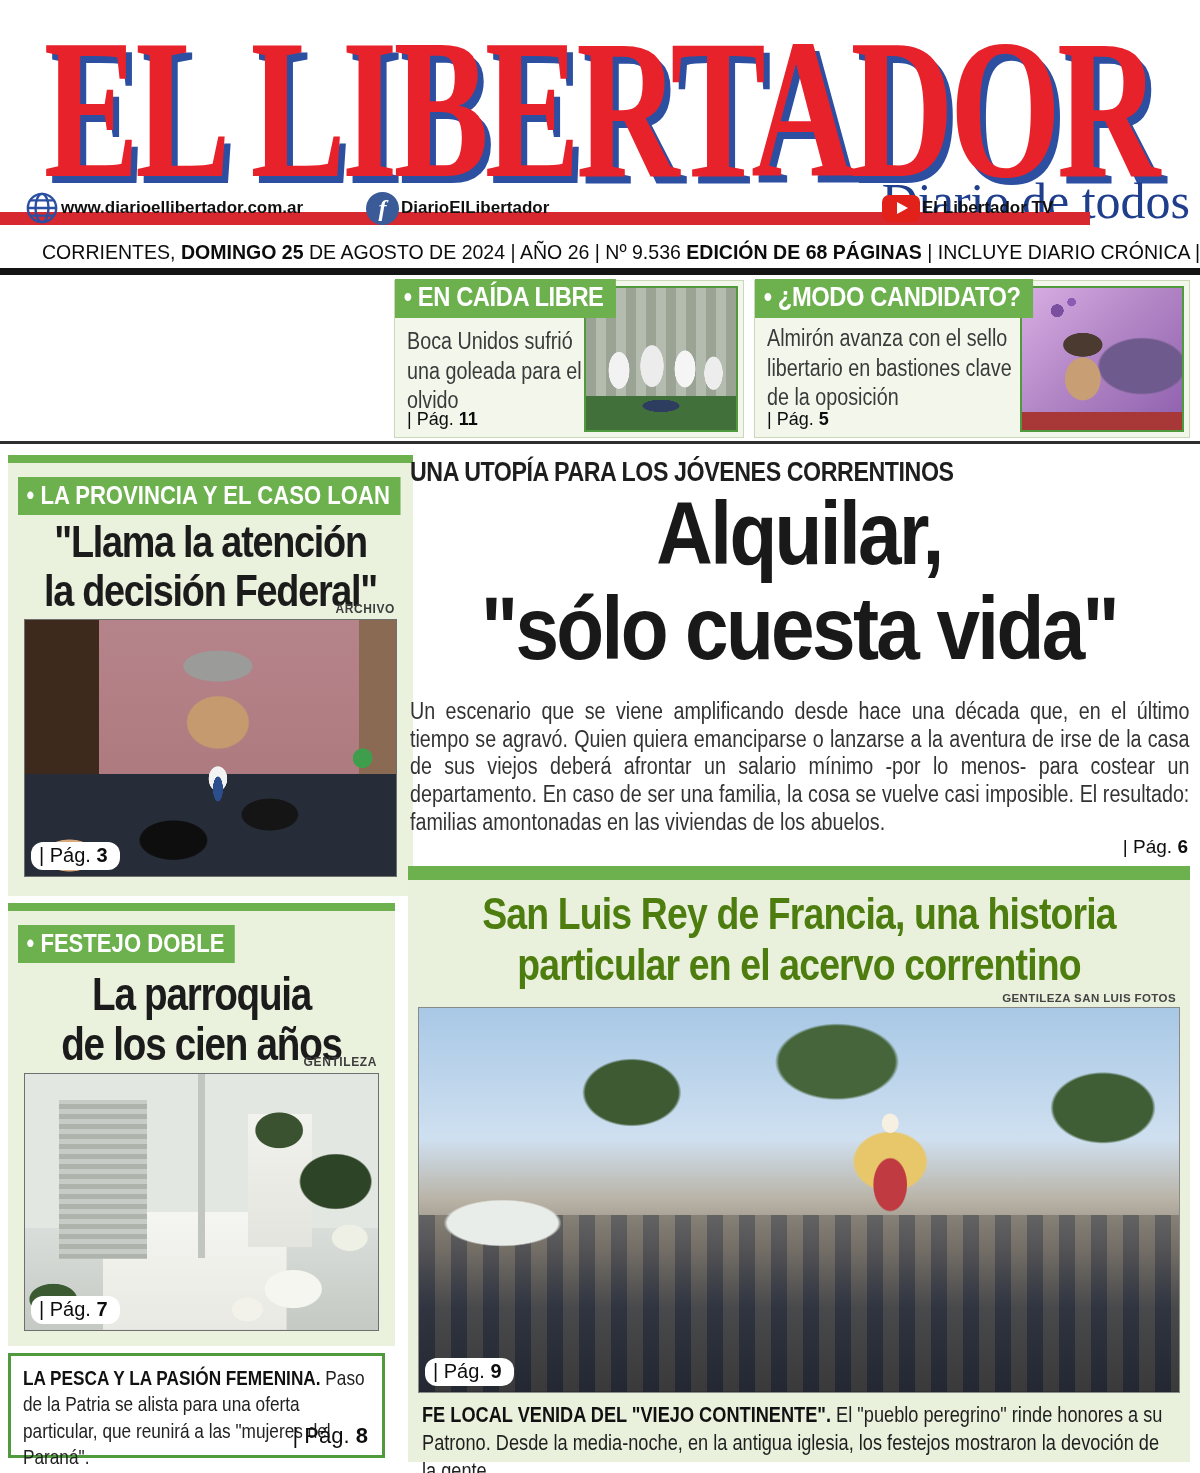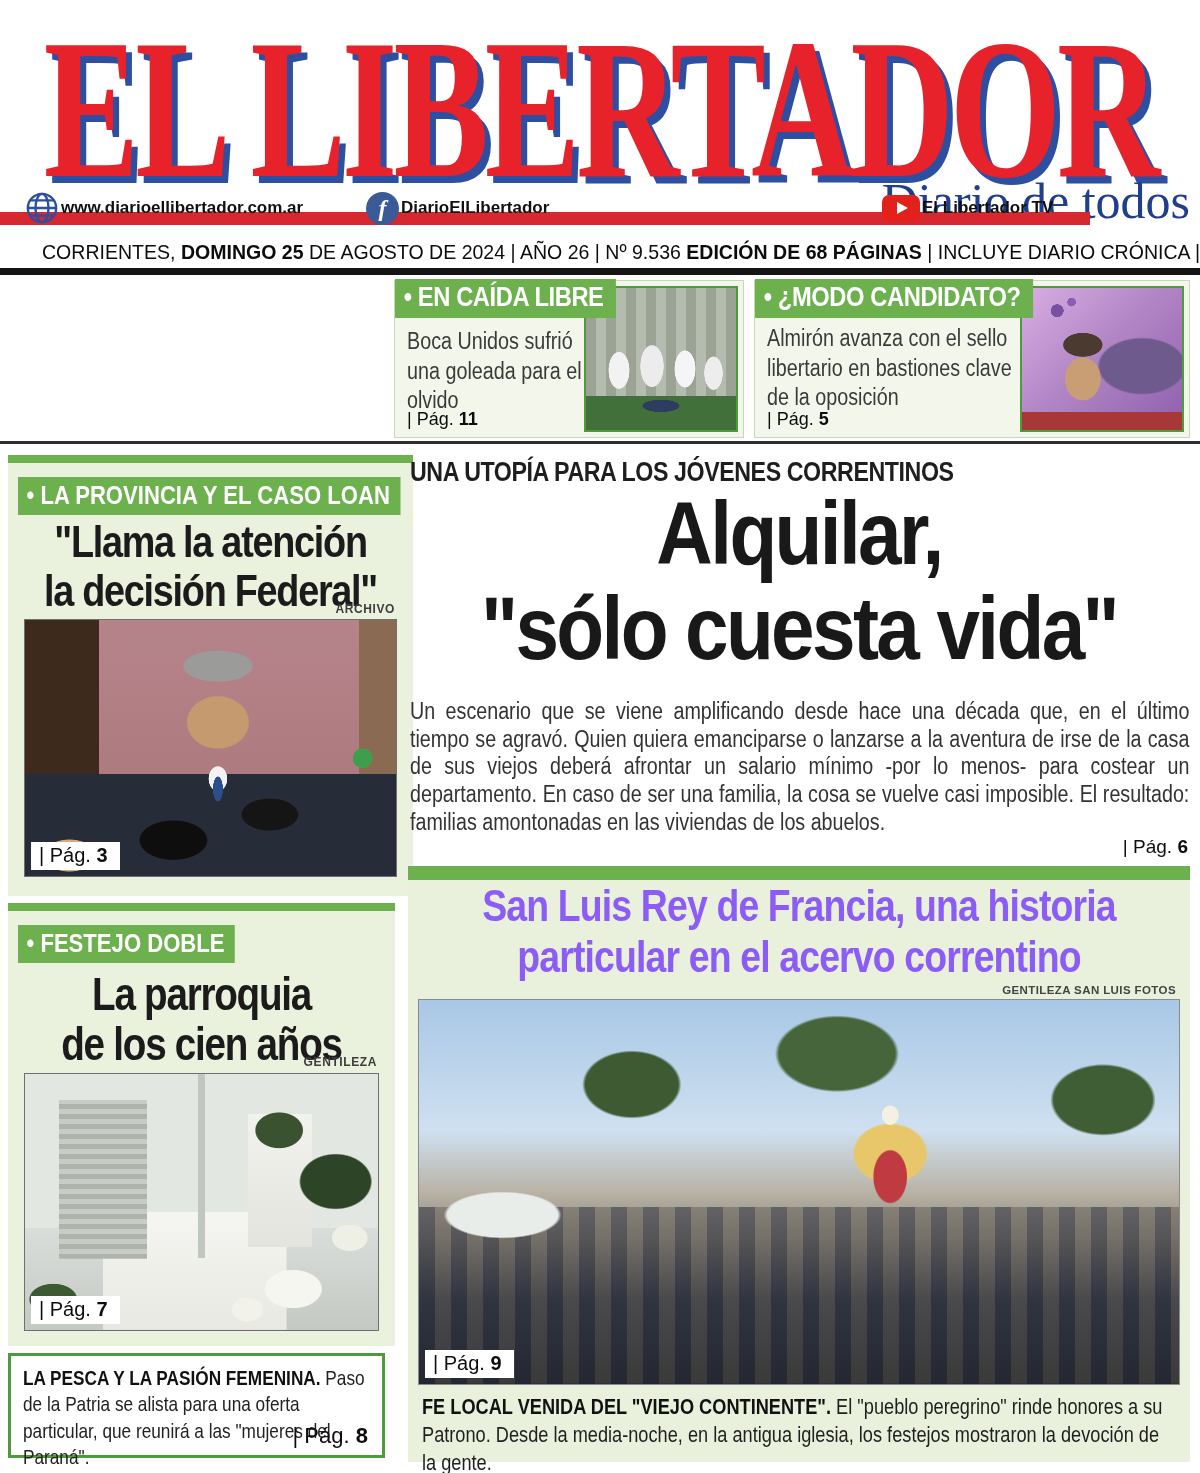--- a/index.html
+++ b/index.html
@@ -63,21 +63,21 @@
     letter-spacing:-1.5px;}
   .side-headline div{white-space:nowrap;transform:scaleX(0.84);transform-origin:50% 0;}
   .sec-loan .side-headline{top:62px;font-size:45px;line-height:1.09;}
   .sec-parroquia .side-headline{top:66px;font-size:46px;line-height:1.09;}
   .side-credit{position:absolute;right:18px;font-size:12px;font-weight:bold;letter-spacing:0.6px;color:#3d3d3d;}
   .sec-loan .side-credit{top:147px;} .sec-parroquia .side-credit{top:152px;}
   .side-photo{position:absolute;left:16px;right:16px;border:1px solid #6f6f6f;}
   .sec-loan .side-photo{top:164px;height:256px;}
   .sec-parroquia .side-photo{top:170px;height:256px;}
   .pag-tag{position:absolute;left:6px;bottom:6px;background:#fff;padding:2px 12px 3px 8px;
-    font-size:20px;color:#0d0d0d;white-space:nowrap;}
+    font-size:20px;color:#0d0d0d;white-space:nowrap;border-radius:12px;}
   .pag-tag b{font-weight:bold;}
 
   
   .pesca-box{position:absolute;left:8px;top:1353px;width:377px;height:105px;background:#fff;
     border:3px solid #4f9a3c;box-sizing:border-box;padding:9px 12px 6px 12px;}
   .pesca-text{font-size:21px;line-height:1.26;color:#222;width:420px;
     transform:scaleX(0.82);transform-origin:0 0;}
   .pesca-text b{font-weight:bold;color:#111;}
   .pesca-page{position:absolute;right:14px;bottom:6px;font-size:22px;color:#0d0d0d;}
 
@@ -87,22 +87,22 @@
   .main-headline{position:absolute;left:408px;top:486px;width:782px;text-align:center;font-weight:bold;
     color:#191919;font-size:89px;line-height:1.07;letter-spacing:-3px;}
   .main-headline div{white-space:nowrap;transform:scaleX(0.88);transform-origin:50% 0;}
   .main-body{position:absolute;left:410px;top:698px;width:930px;font-size:23.5px;line-height:1.18;
     color:#333;text-align:justify;transform:scaleX(0.838);transform-origin:0 0;}
   .main-page{position:absolute;left:410px;top:836px;width:778px;text-align:right;font-size:19px;color:#0d0d0d;}
 
   
   .sanluis{position:absolute;left:408px;top:866px;width:782px;height:596px;background:#e9f0dc;}
   .sanluis-bar{height:14px;background:#6db04e;}
-  .sanluis-headline{text-align:center;font-weight:bold;font-size:44px;line-height:1.16;
-    letter-spacing:-1px;color:#8b5cf6;}
+  .sanluis-headline{margin-top:8px;text-align:center;font-weight:bold;font-size:44px;line-height:1.16;
+    letter-spacing:-1px;color:#4d7c0f;}
   .sanluis-headline div{white-space:nowrap;transform:scaleX(0.85);transform-origin:50% 0;}
   .sanluis-credit{text-align:right;margin:2px 14px 0 0;font-size:11.5px;font-weight:bold;
     letter-spacing:0.4px;color:#444;}
   .sanluis-photo{position:relative;margin:3px auto 0 auto;width:762px;height:386px;border:1px solid #8a8a8a;box-sizing:border-box;}
   .sanluis-caption{margin:9px 14px 0 14px;font-size:21.5px;line-height:1.3;color:#1f1f1f;width:888px;
     transform:scaleX(0.846);transform-origin:0 0;}
   .sanluis-caption b{font-weight:bold;color:#111;}
 
   
   .ph{background-repeat:no-repeat;}

